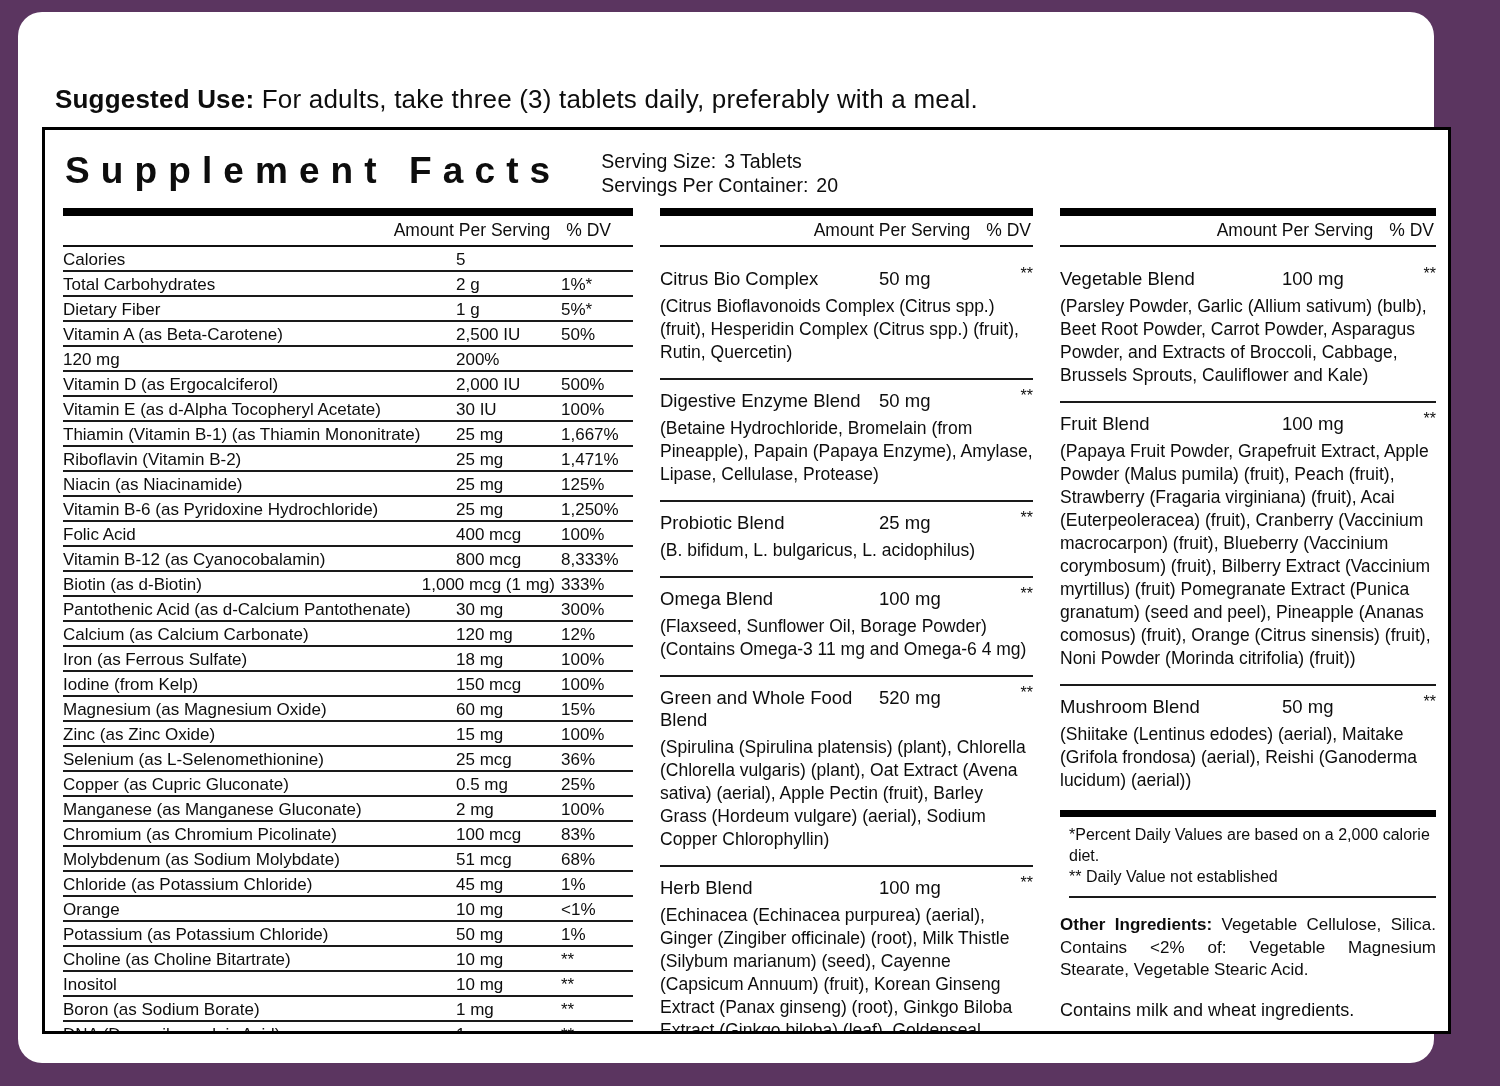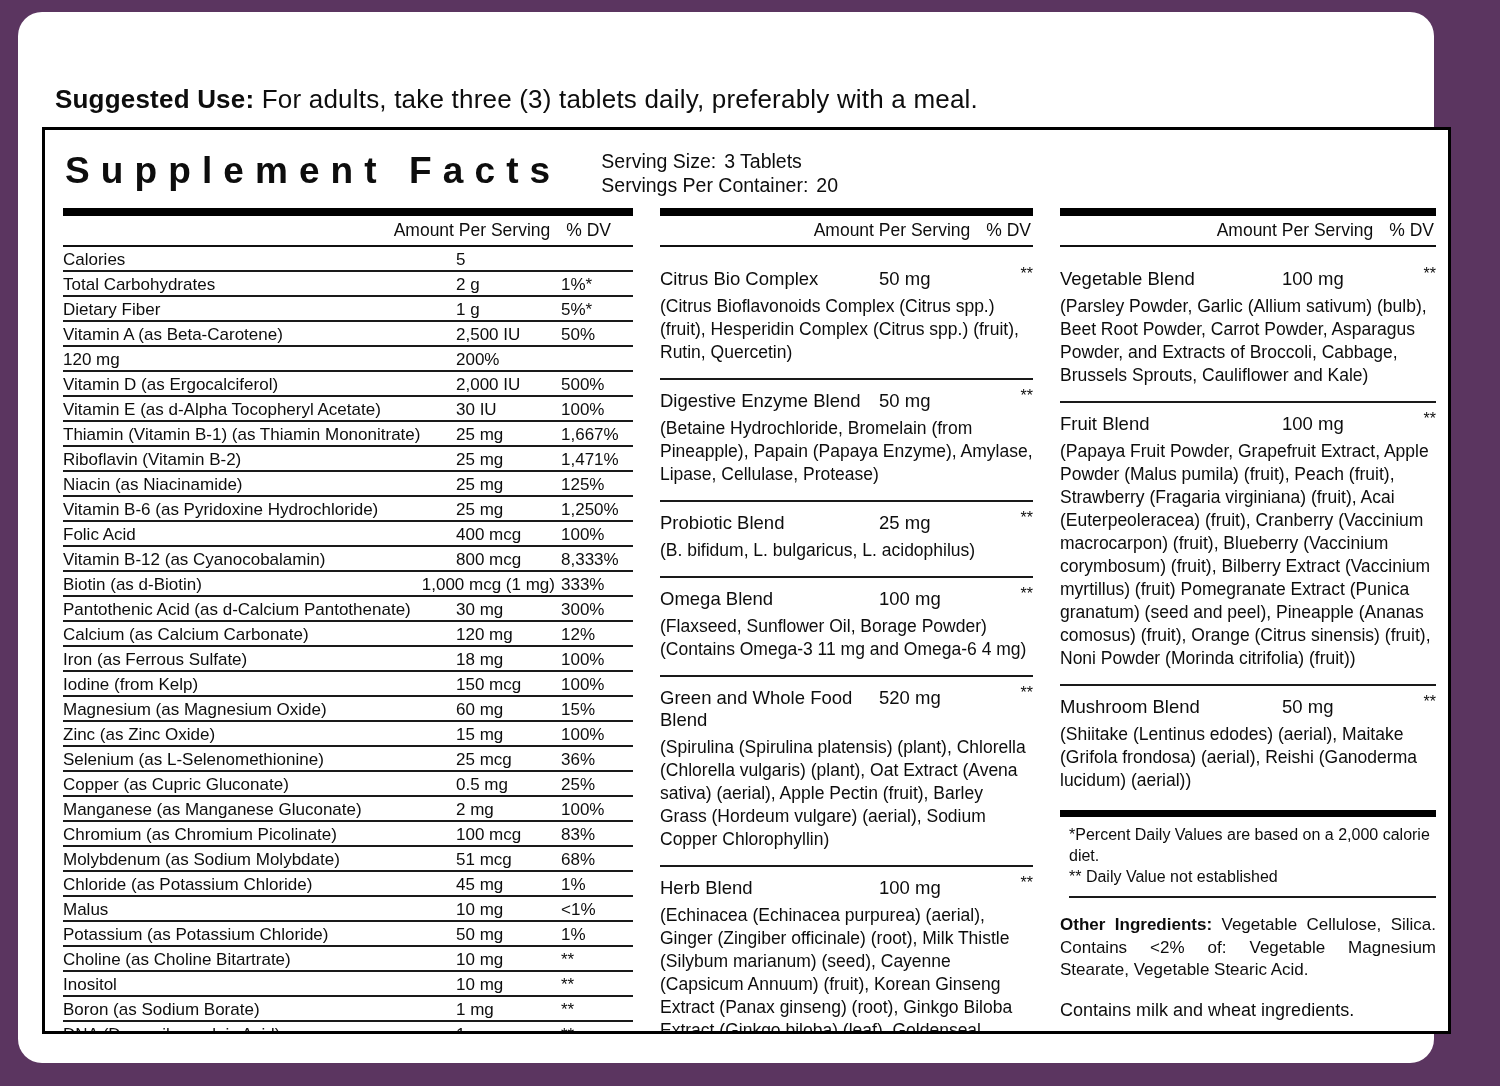--- a/index.html
+++ b/index.html
@@ -253,21 +253,21 @@
     <span class="ndv">68%</span>
   </div>
 
   <div class="nrow">
     <span class="nname">Chloride (as Potassium Chloride)</span>
     <span class="namt">45 mg</span>
     <span class="ndv">1%</span>
   </div>
 
   <div class="nrow">
-    <span class="nname">Malus</span>
+    <span class="nname">Orange</span>
     <span class="namt">10 mg</span>
     <span class="ndv">&lt;1%</span>
   </div>
 
   <div class="nrow">
     <span class="nname">Potassium (as Potassium Chloride)</span>
     <span class="namt">50 mg</span>
     <span class="ndv">1%</span>
   </div>
 

